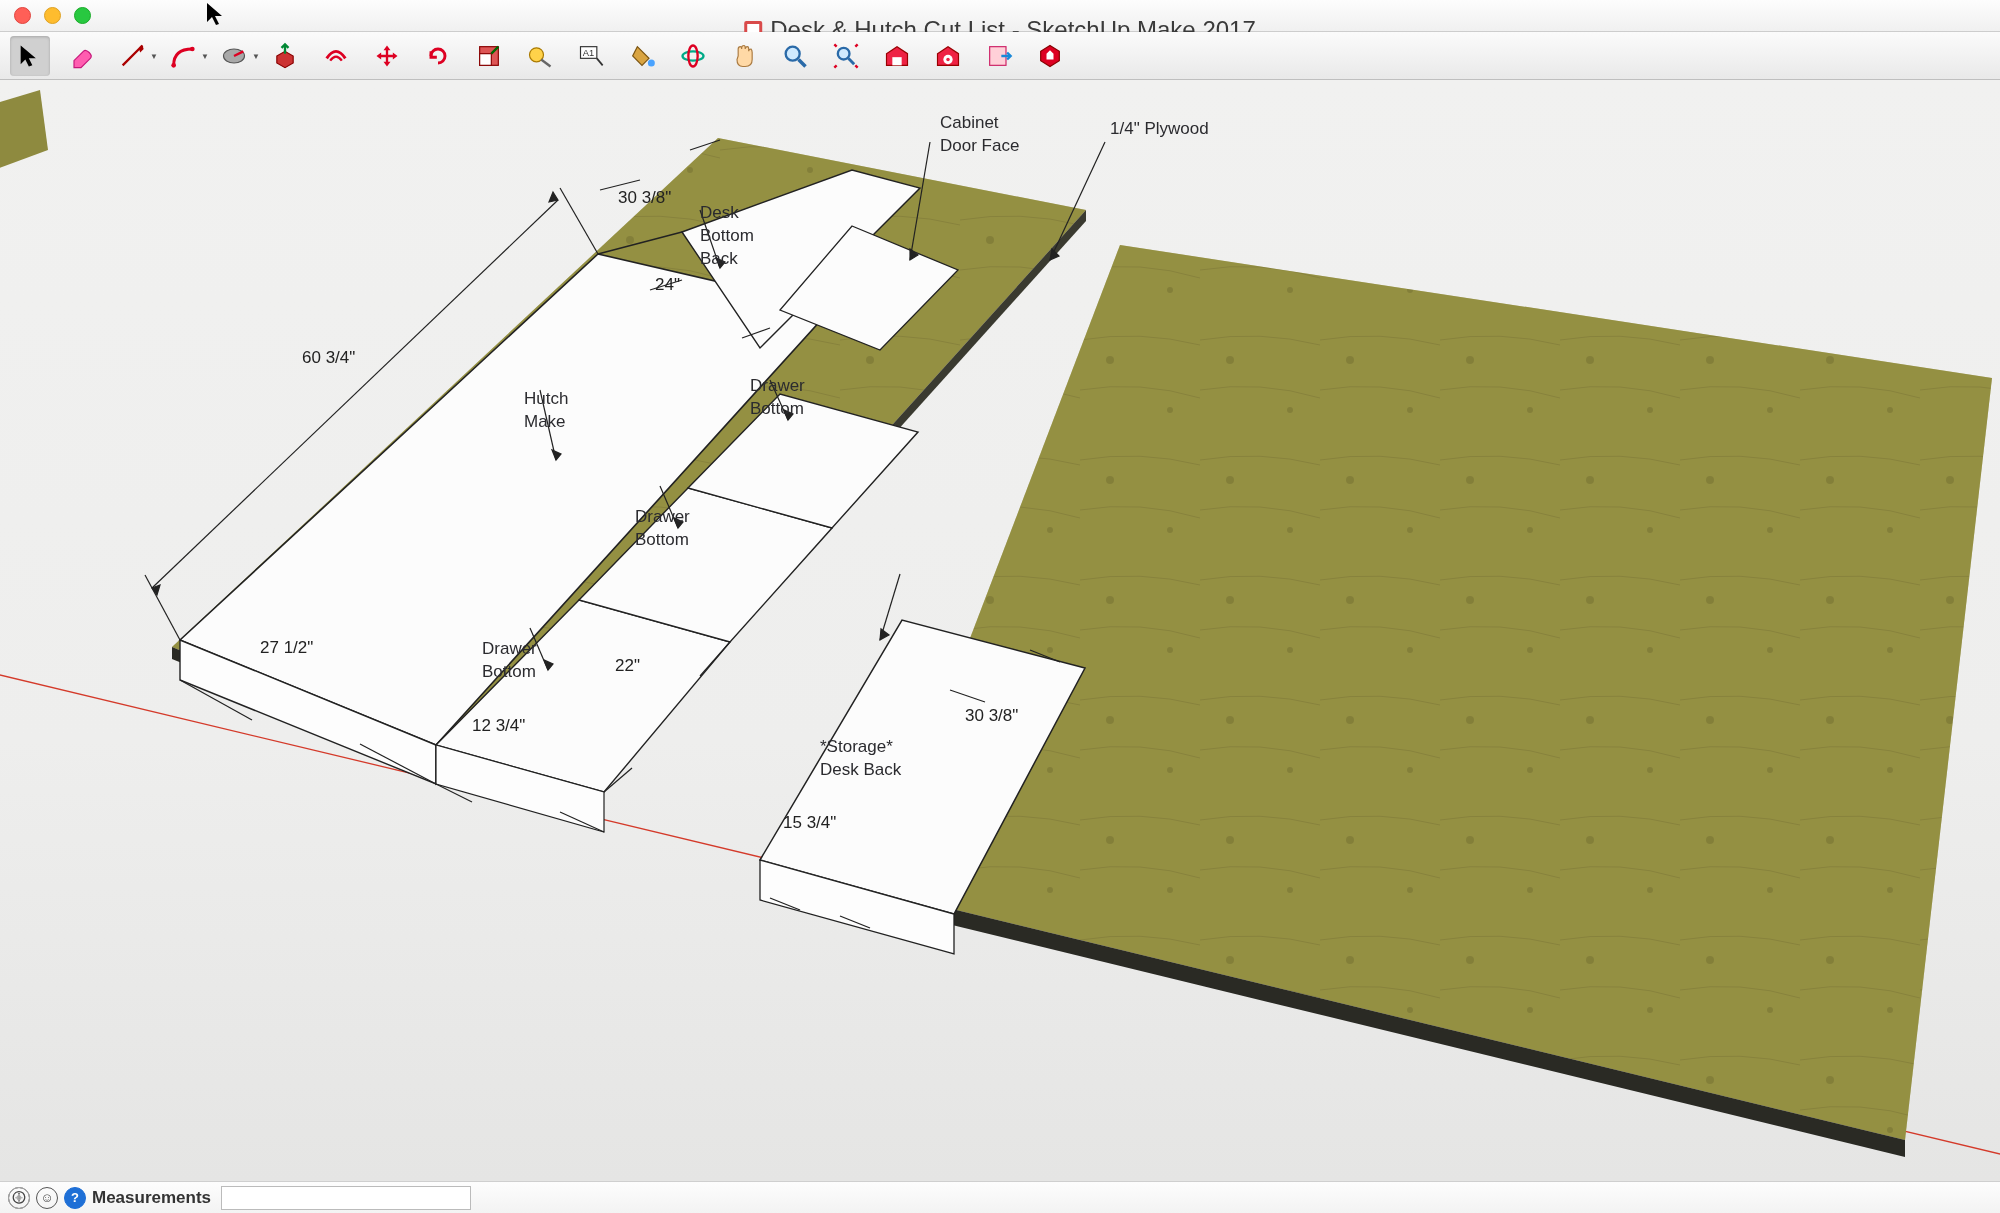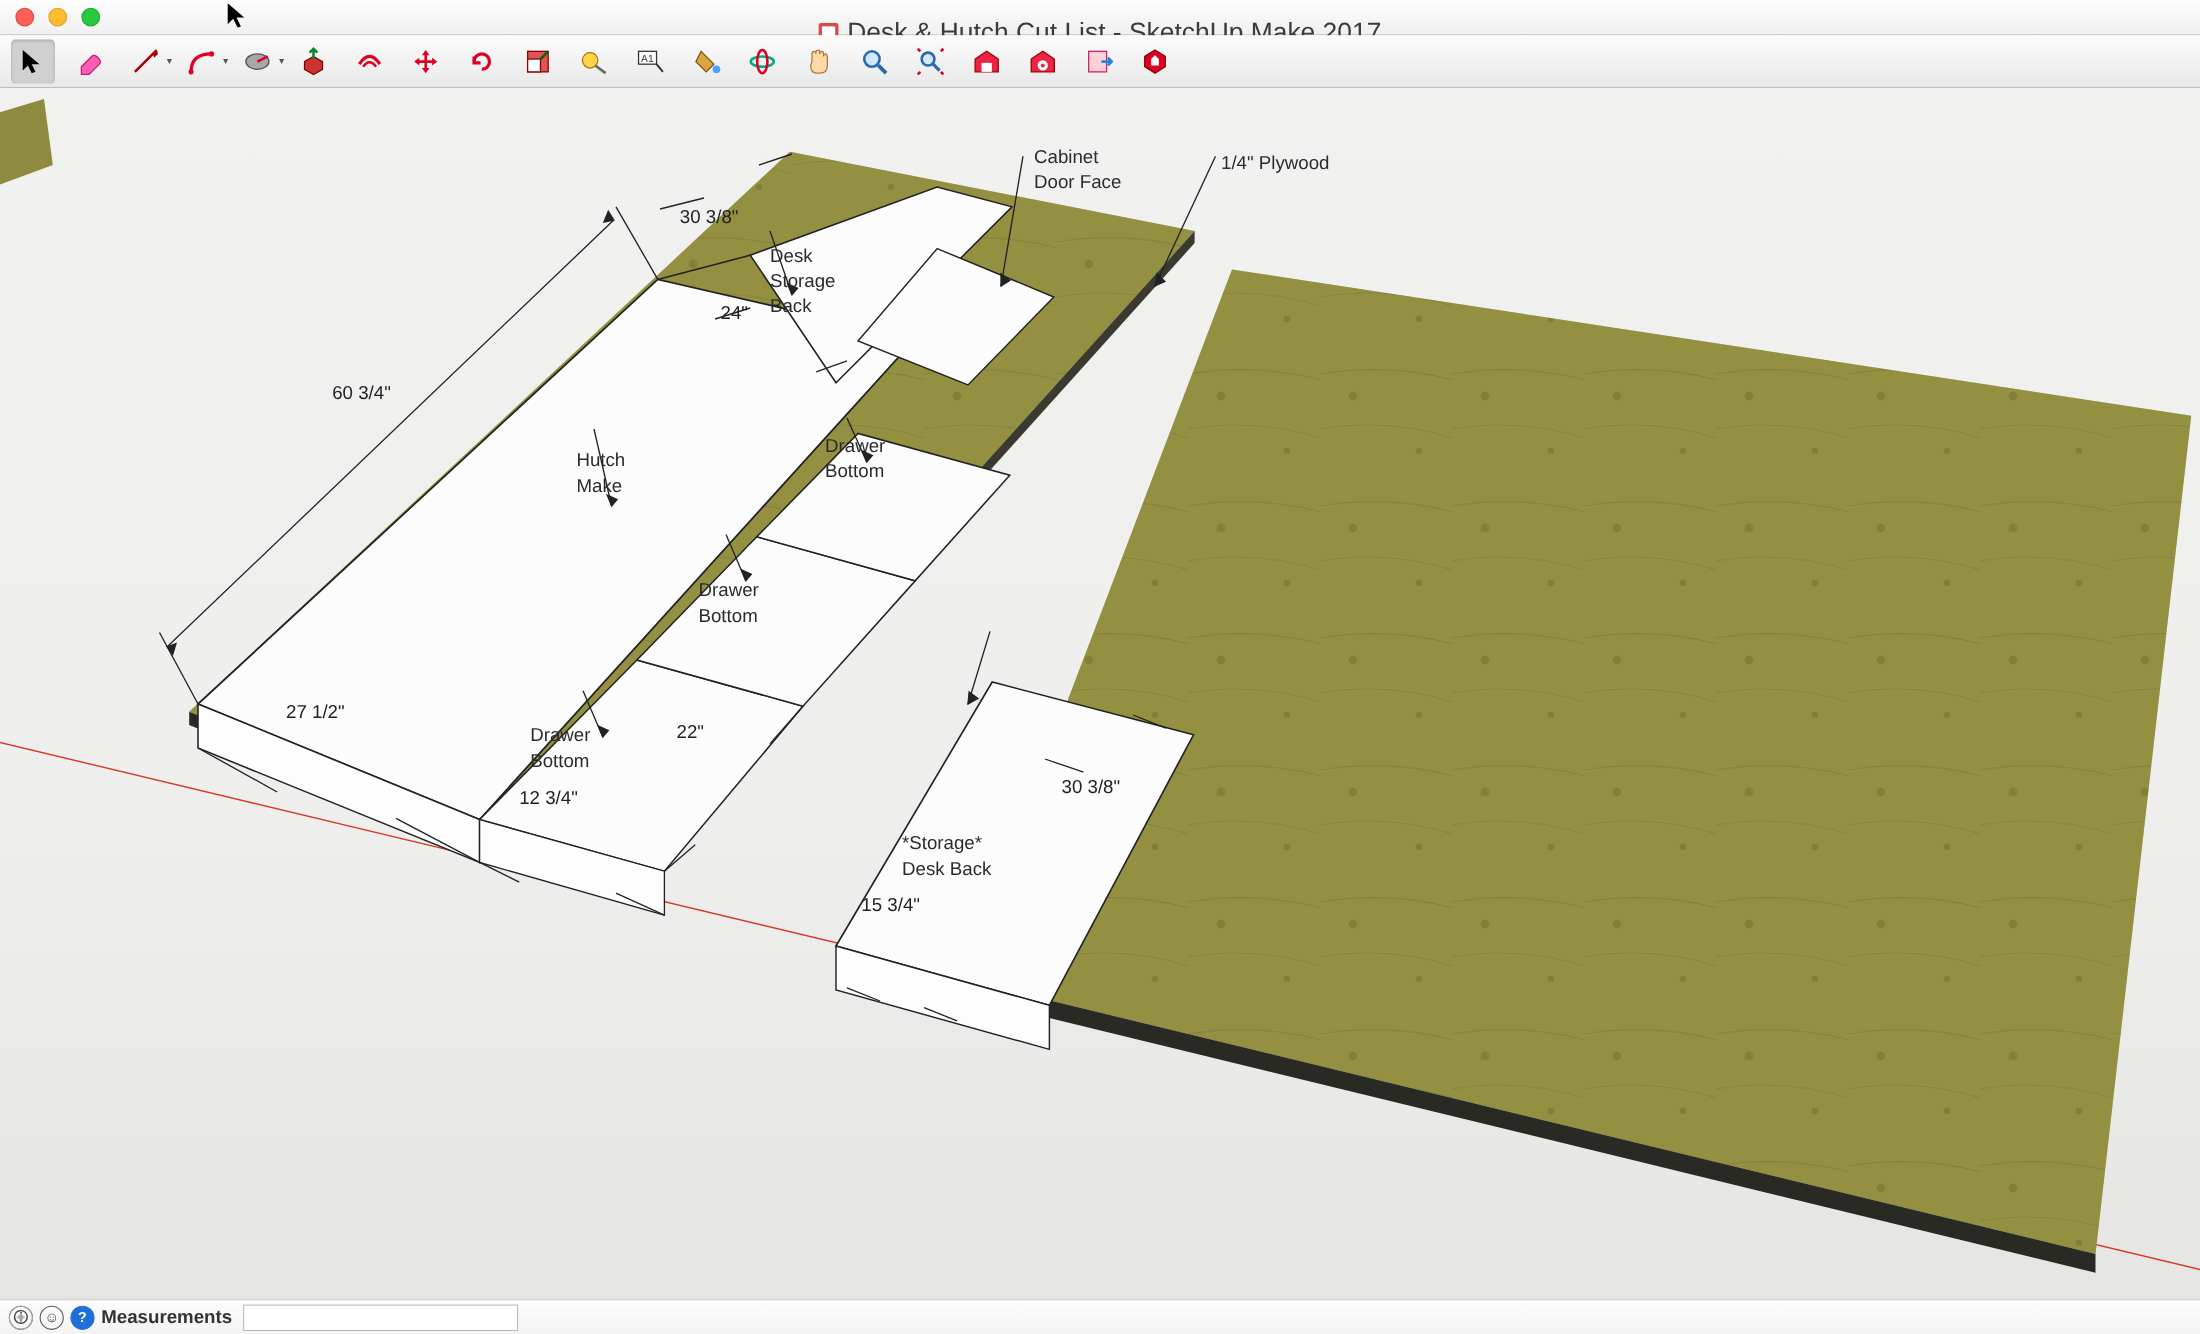--- a/index.html
+++ b/index.html
@@ -83,21 +83,20 @@
   .scene svg { width:100%; height:100%; display:block; }
 
   
   .lbl {
     position: absolute;
     font-size: 17px;
     color: #2b2b2f;
     line-height: 1.35;
     white-space: pre;
     pointer-events: none;
-    margin-top: 20px;
   }
   .dim {
     position: absolute;
     font-size: 17px;
     font-weight: 400;
     color: #222;
     pointer-events: none;
   }
 
   
@@ -386,21 +385,21 @@
           <path d="M0 70 Q60 60 120 78" stroke="#7a7436" stroke-width="1" fill="none"></path>
         </pattern>
       </defs>
     </svg>
   </div>
 
   <div class="lbl" style="left:1110px; top:38px;">1/4" Plywood</div>
   <div class="lbl" style="left:940px;  top:32px;">Cabinet
 Door Face</div>
   <div class="lbl" style="left:700px;  top:122px;">Desk
-Storage
+Bottom
 Back</div>
   <div class="lbl" style="left:524px;  top:308px;">Hutch
 Make</div>
   <div class="lbl" style="left:750px;  top:295px;">Drawer
 Bottom</div>
   <div class="lbl" style="left:635px;  top:426px;">Drawer
 Bottom</div>
   <div class="lbl" style="left:482px;  top:558px;">Drawer
 Bottom</div>
   <div class="lbl" style="left:820px;  top:656px;">*Storage*

